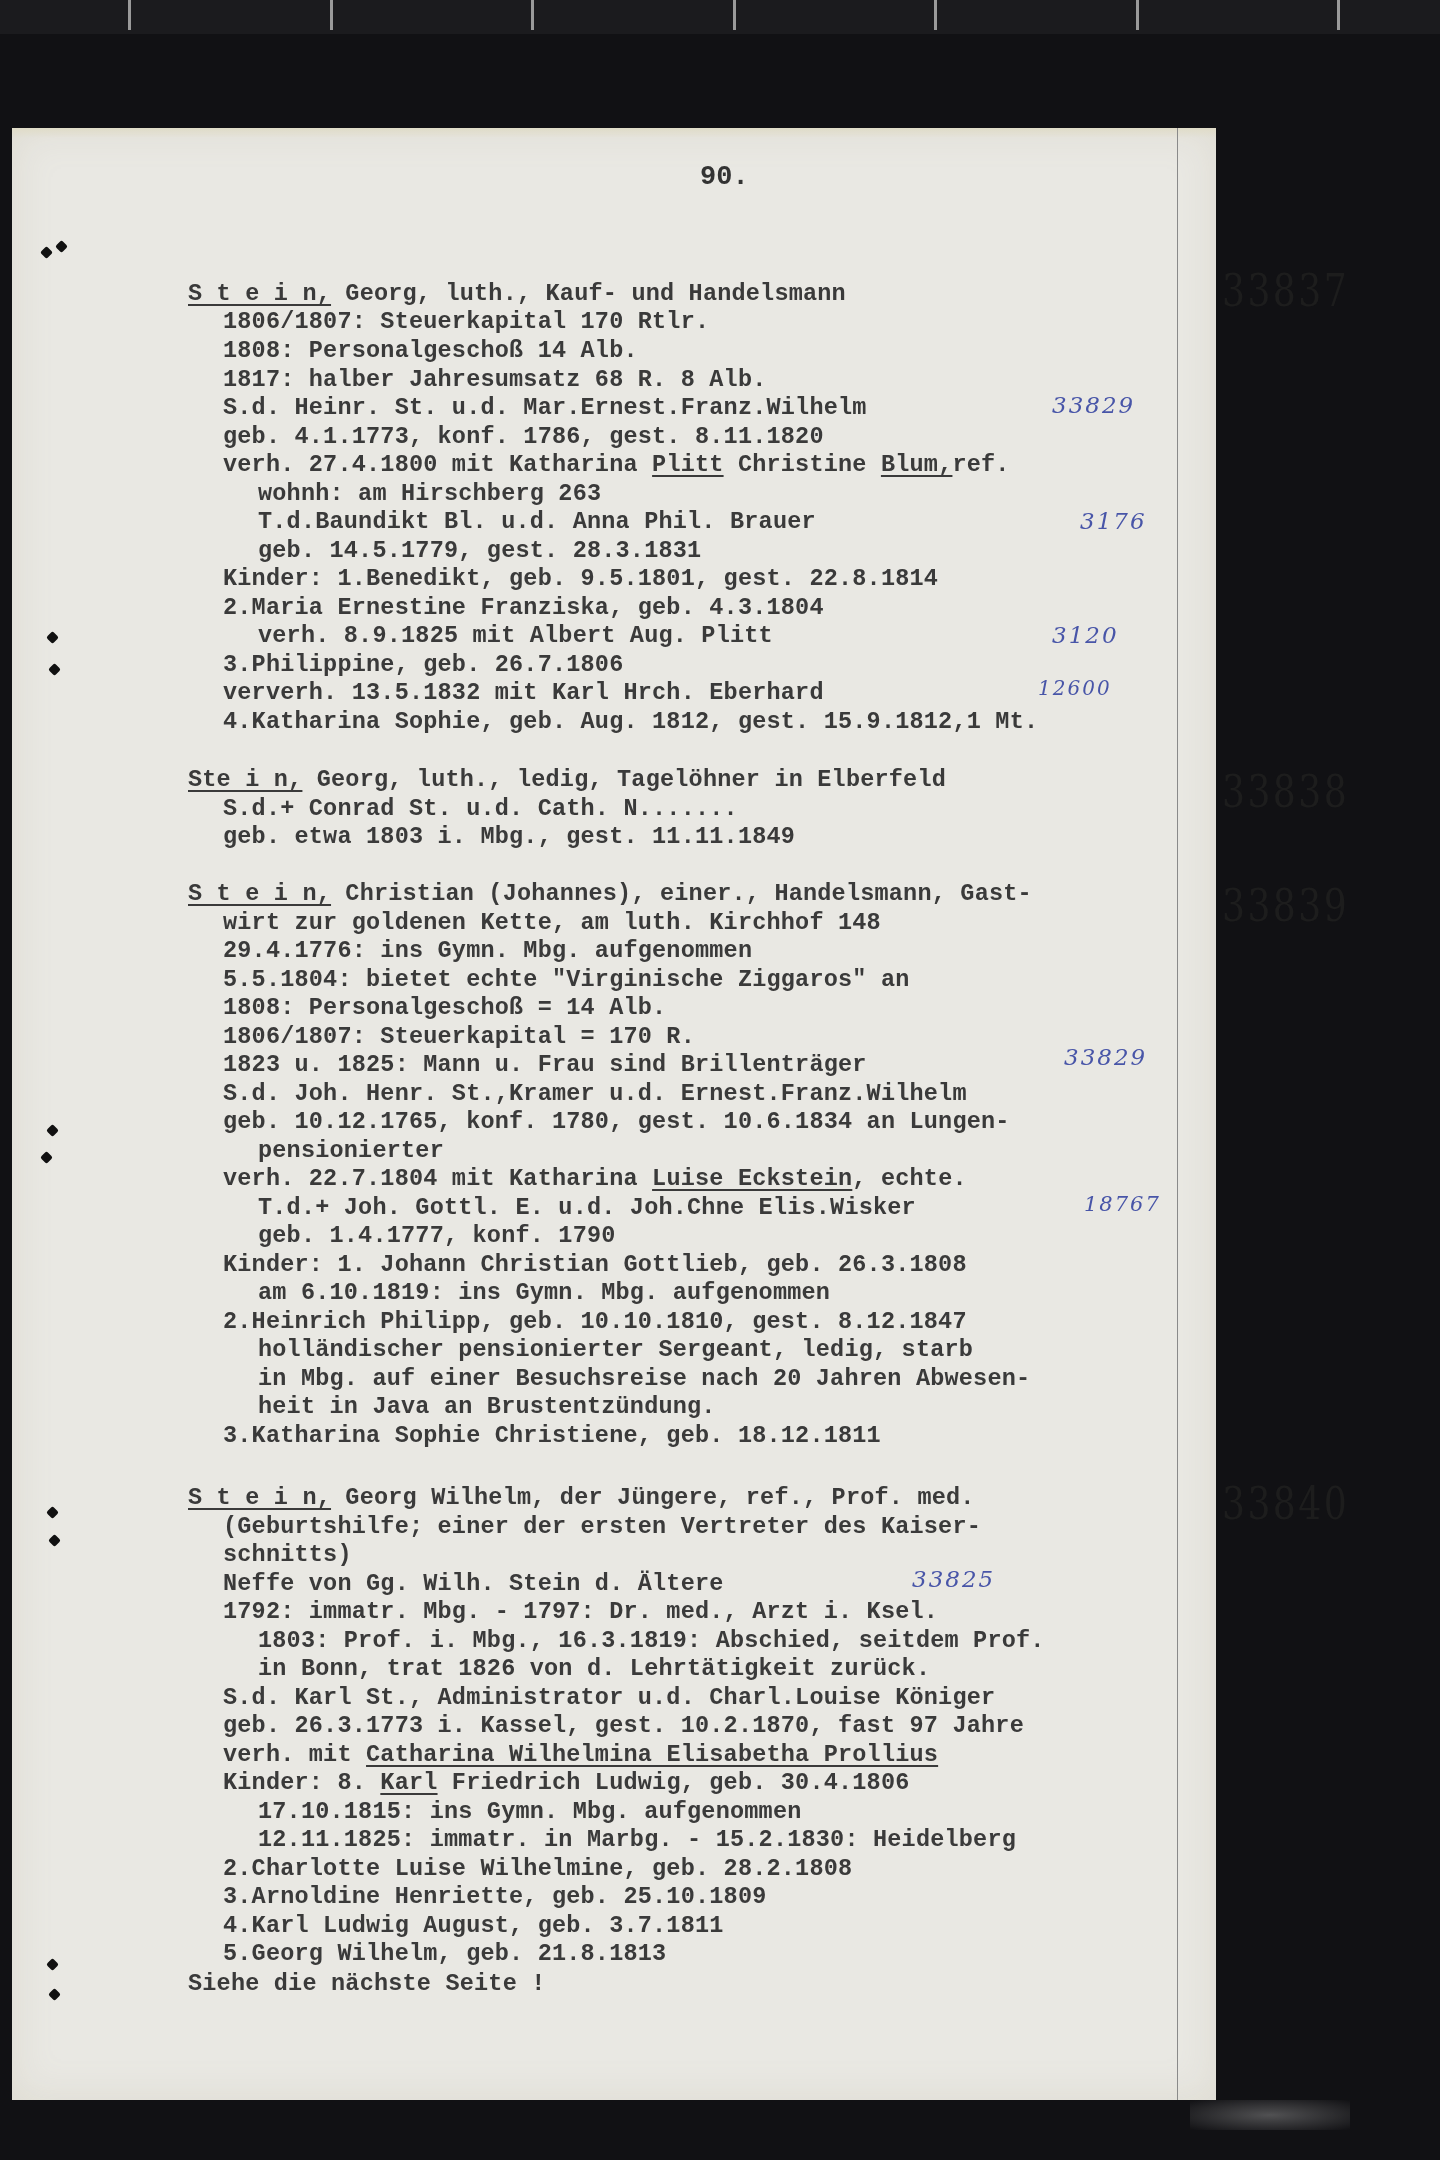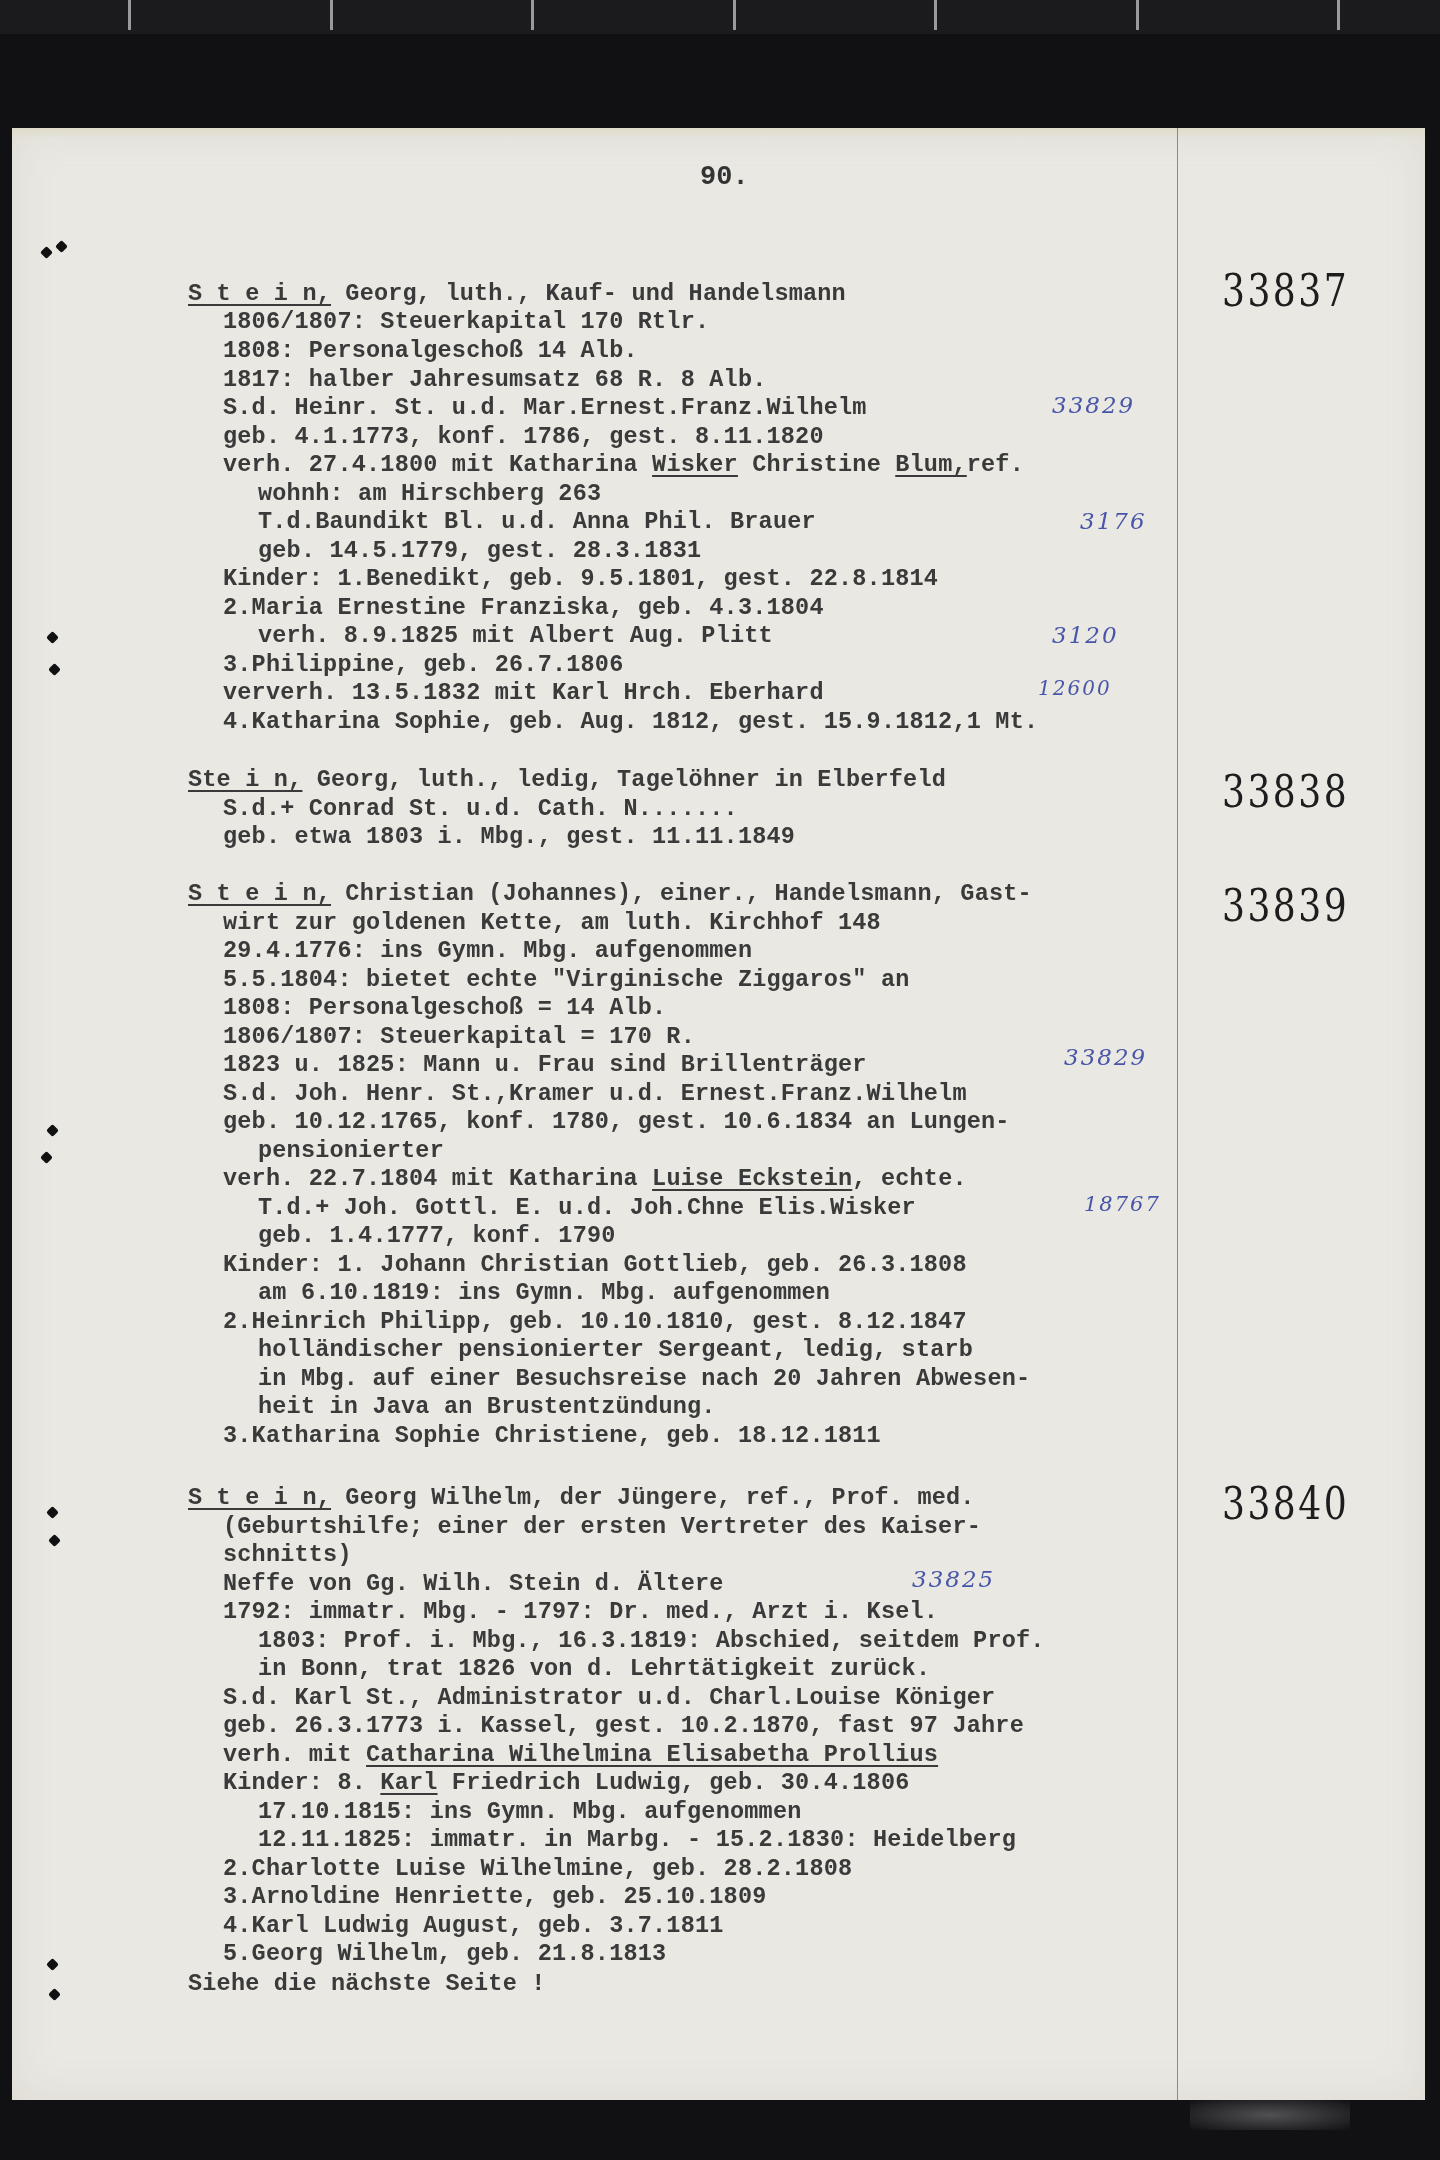--- a/index.html
+++ b/index.html
@@ -1,19 +1,19 @@
 <!DOCTYPE html>
 <html><head>
 <meta charset="utf-8">
 <style>
   html, body { margin:0; padding:0; }
   body { width:1440px; height:2160px; background:#111114; position:relative; overflow:hidden; font-family:"Liberation Mono", "DejaVu Sans Mono", monospace; }
   .ruler { position:absolute; left:0; top:0; width:1440px; height:34px; background:#1b1b1e; }
   .tick { position:absolute; top:0; width:3px; height:30px; background:#9a9a9a; }
-  .page { position:absolute; left:12px; top:128px; width:1413px; height:1972px; background:#e9e8e3; box-shadow: inset 0 0 40px rgba(170,160,130,0.18); }
+  .page { position:absolute; left:12px; top:128px; width:1204px; height:1972px; background:#e9e8e3; box-shadow: inset 0 0 40px rgba(170,160,130,0.18); }
   .page::before { content:""; position:absolute; left:0; top:0; right:0; height:10px; background:linear-gradient(#e0dcc8, rgba(233,232,227,0)); }
   .vrule { position:absolute; left:1165px; top:0; width:1px; height:1972px; background:#8a8a8a; }
   .pagenum { position:absolute; left:688px; top:34px; font-size:27px; color:#333; font-weight:bold; }
   .line { position:absolute; white-space:pre; font-size:23.5px; color:#3a3a3a; font-weight:bold; letter-spacing:0.2px; }
   .name-u { text-decoration:underline; text-decoration-thickness:2px; text-underline-offset:4px; }
   .ul { text-decoration:underline; text-decoration-thickness:2px; text-underline-offset:4px; }
   .ref { position:absolute; font-family:"DejaVu Serif", serif; font-style:italic; font-size:23px; color:#4855a8; letter-spacing:2px; }
   .num { position:absolute; left:1210px; font-family:"DejaVu Serif", "Liberation Serif", serif; font-size:44px; color:#1d1d1d; letter-spacing:3px; transform:scaleX(0.82); transform-origin:left center; }
   .punch { position:absolute; width:9px; height:9px; background:#111; transform:rotate(45deg); border-radius:2px; }
   .bottom-smudge { position:absolute; left:1190px; top:2100px; width:160px; height:30px; background:radial-gradient(ellipse at center, rgba(200,200,200,0.35), rgba(0,0,0,0)); }
@@ -49,21 +49,21 @@
 
   <div>
     <div class="num" style="top:137px">33837</div>
     <div class="line" style="left:176px;top:152px"><span class="name-u">S t e i n,</span><span> Georg, luth., Kauf- und Handelsmann</span></div>
     <div class="line" style="left:211px;top:180px">1806/1807: Steuerkapital 170 Rtlr.</div>
     <div class="line" style="left:211px;top:209px">1808: Personalgeschoß 14 Alb.</div>
     <div class="line" style="left:211px;top:238px">1817: halber Jahresumsatz 68 R. 8 Alb.</div>
     <div class="line" style="left:211px;top:266px">S.d. Heinr. St. u.d. Mar.Ernest.Franz.Wilhelm</div>
     <div class="ref" style="left:1040px;top:264px">33829</div>
     <div class="line" style="left:211px;top:295px">geb. 4.1.1773, konf. 1786, gest. 8.11.1820</div>
-    <div class="line" style="left:211px;top:323px"><span>verh. 27.4.1800 mit Katharina </span><span class="ul">Wisker</span><span> Christine </span><span class="ul">Blum,</span><span>ref.</span></div>
+    <div class="line" style="left:211px;top:323px"><span>verh. 27.4.1800 mit Katharina </span><span class="ul">Plitt</span><span> Christine </span><span class="ul">Blum,</span><span>ref.</span></div>
     <div class="line" style="left:246px;top:352px">wohnh: am Hirschberg 263</div>
     <div class="line" style="left:246px;top:380px">T.d.Baundikt Bl. u.d. Anna Phil. Brauer</div>
     <div class="ref" style="left:1068px;top:380px">3176</div>
     <div class="line" style="left:246px;top:409px">geb. 14.5.1779, gest. 28.3.1831</div>
     <div class="line" style="left:211px;top:437px">Kinder: 1.Benedikt, geb. 9.5.1801, gest. 22.8.1814</div>
     <div class="line" style="left:211px;top:466px">2.Maria Ernestine Franziska, geb. 4.3.1804</div>
     <div class="line" style="left:246px;top:494px">verh. 8.9.1825 mit Albert Aug. Plitt</div>
     <div class="ref" style="left:1040px;top:494px">3120</div>
     <div class="line" style="left:211px;top:523px">3.Philippine, geb. 26.7.1806</div>
     <div class="line" style="left:211px;top:551px">ververh. 13.5.1832 mit Karl Hrch. Eberhard</div>

